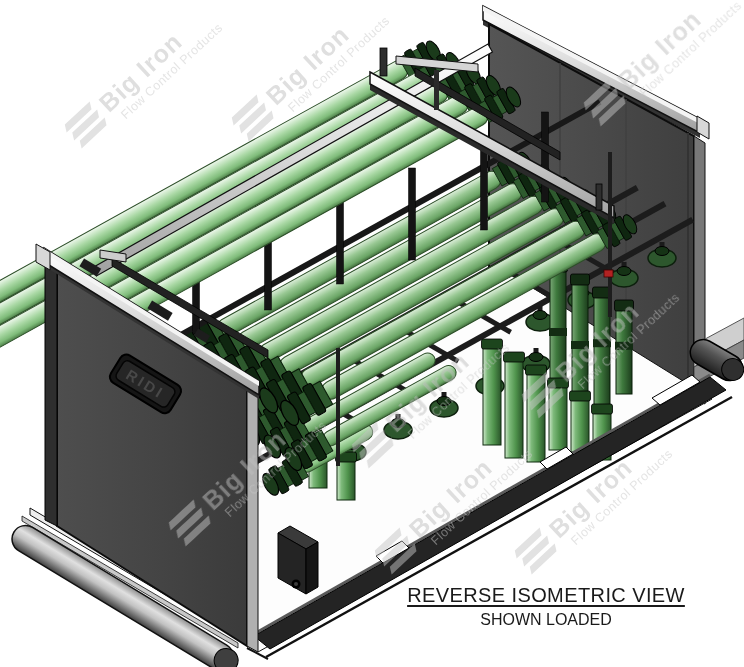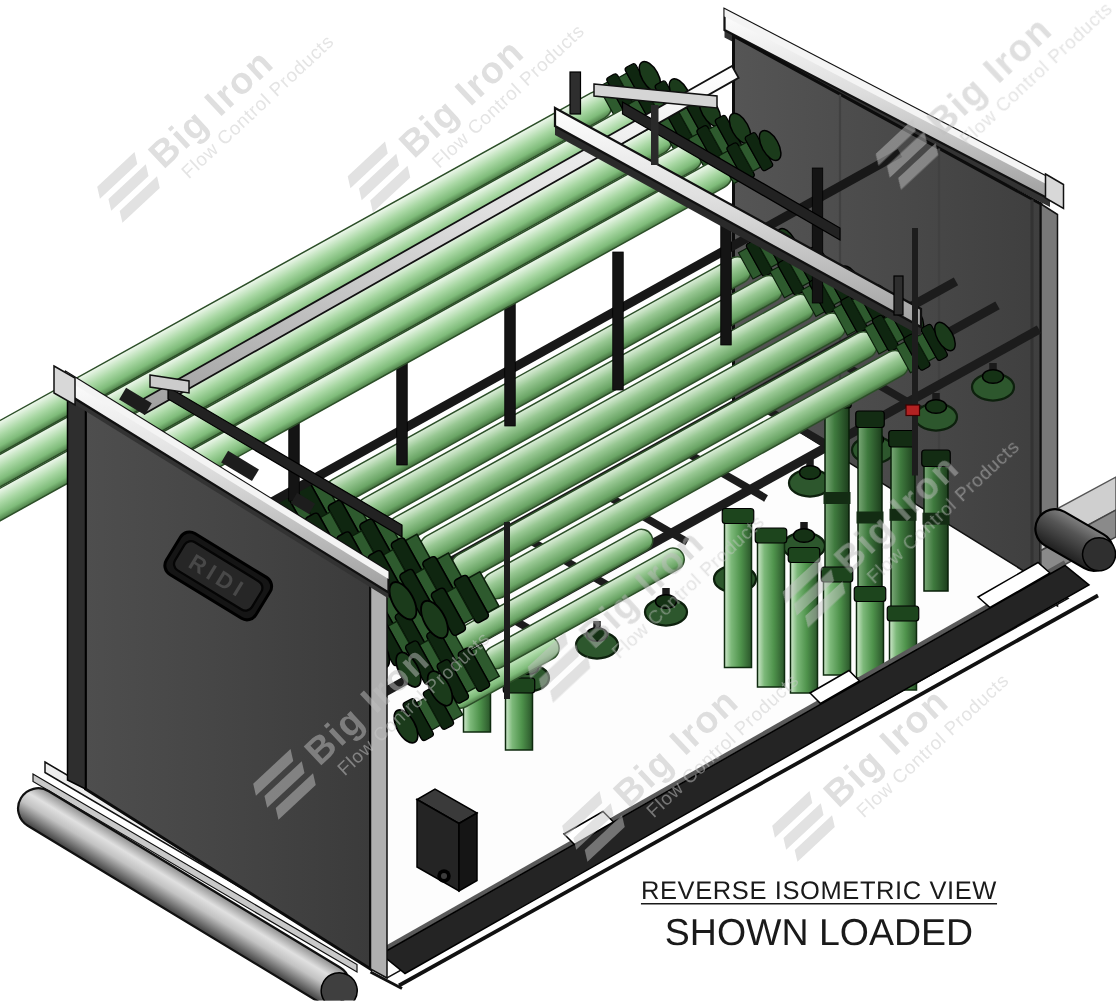--- a/index.html
+++ b/index.html
@@ -2,23 +2,23 @@
 <html><head>
 <meta charset="utf-8">
 <style>
   html,body{margin:0;padding:0;background:#fff;}
   body{width:744px;height:667px;position:relative;overflow:hidden;
        font-family:"Liberation Sans",sans-serif;}
   #stage{position:absolute;left:0;top:0;width:744px;height:667px;}
   svg{display:block;}
   .caption{position:absolute;left:368px;top:584px;width:356px;text-align:center;
            color:#1a1a1a;line-height:1.15;}
-  .caption-line1{font-size:17px;letter-spacing:.4px;text-decoration:underline;
+  .caption-line1{font-size:20px;letter-spacing:.4px;text-decoration:underline;
                  text-underline-offset:3px;}
-  .caption-line2{font-size:25px;margin-top:4px;}
+  .caption-line2{font-size:16px;margin-top:4px;}
   text{font-family:"Liberation Sans",sans-serif;}
   .wm-brand{font-weight:bold;font-size:25px;letter-spacing:1px;}
   .wm-tag{font-size:12.5px;letter-spacing:.5px;}
   .plate-text{font-weight:bold;font-size:15px;letter-spacing:3px;}
 </style>
 </head>
 <body>
 
 <div id="stage">
 <svg id="scene" width="744" height="667" viewBox="0 0 744 667">

